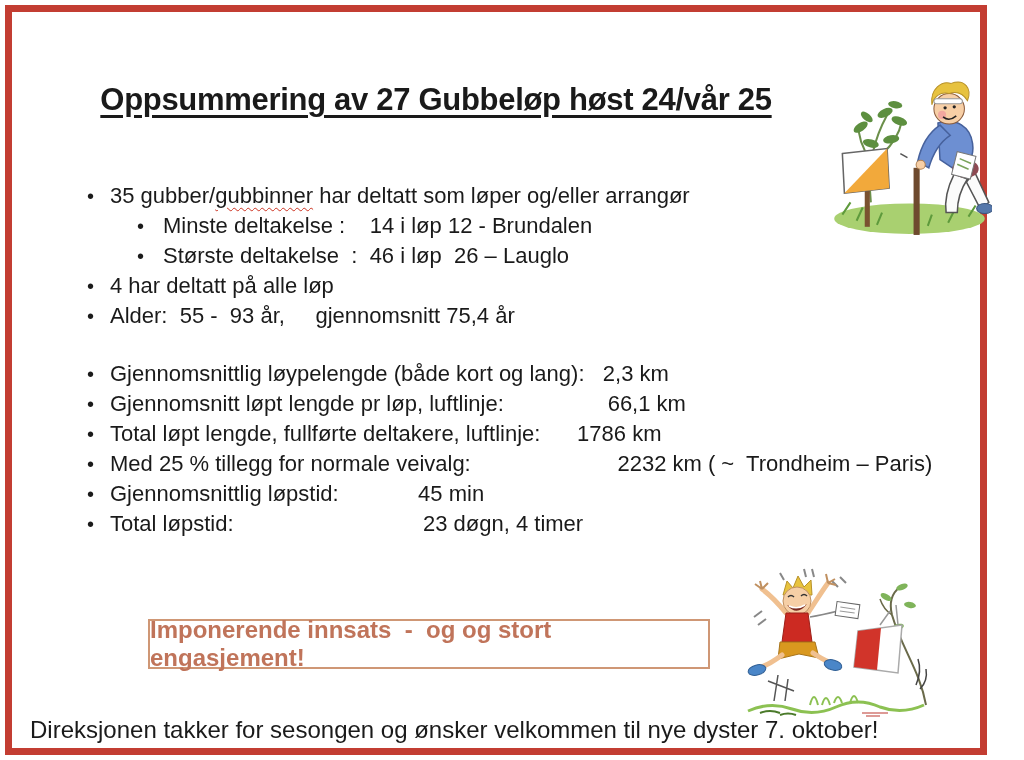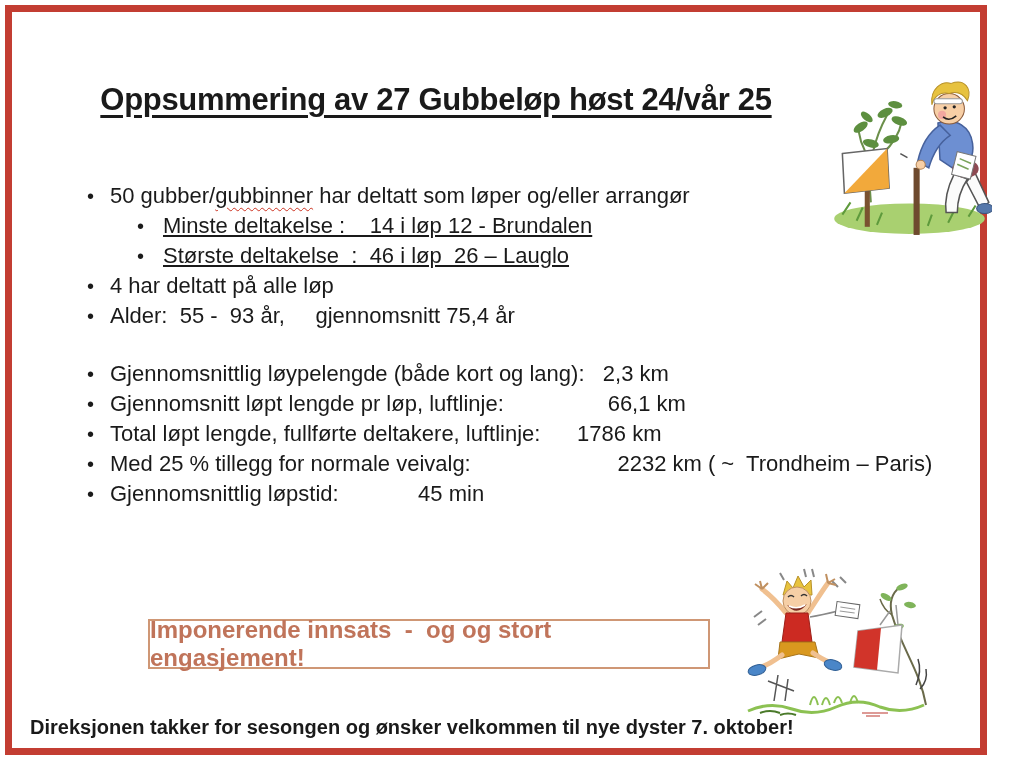--- a/index.html
+++ b/index.html
@@ -16,60 +16,61 @@
     font-size:31px;font-weight:700;letter-spacing:-0.3px;
     text-decoration:underline;text-decoration-thickness:3px;text-underline-offset:5px;
     white-space:nowrap;
   }
   .bullets{
     position:absolute;left:85px;top:181px;right:10px;margin:0;padding:0;list-style:none;
     font-size:22px;line-height:30px;
   }
   .bullets li{position:relative;padding-left:25px;white-space:pre-wrap;}
   .bullets li::before{content:"\2022";position:absolute;left:2px;top:0;font-size:20px;}
-  .bullets li.sub{padding-left:78px;text-decoration:underline;}
+  .bullets li.sub{padding-left:78px;}
   .bullets li.sub::before{left:52px;}
   .bullets li.gap{margin-top:28px;}
   .misspelled{
     text-decoration:underline wavy var(--squiggle,#cc3322);
     text-decoration-thickness:1px;text-underline-offset:4px;
   }
   .highlight-box{
     position:absolute;left:148px;top:619px;width:558px;height:46px;
     border:2px solid var(--highlight-border,#cf9775);
     color:var(--highlight-text,#c0745a);
     display:flex;align-items:center;justify-content:center;
     font-size:24px;white-space:pre-wrap;font-weight:bold;
   }
   .footer-note{
-    position:absolute;left:30px;top:716px;font-size:20px;white-space:pre-wrap;font-weight:bold;
+    position:absolute;left:30px;top:716px;font-size:24px;white-space:pre-wrap;
   }
   .illus{position:absolute;}
   .illus-top{left:826px;top:60px;width:168px;height:178px;}
   .illus-bottom{left:740px;top:553px;width:214px;height:172px;}
 </style>
 </head>
 <body>
 
 <div class="slide">
   <div class="frame"></div>
 
   <div class="title">Oppsummering av 27 Gubbeløp høst 24/vår 25</div>
 
   <ul class="bullets">
-    <li><span>50 gubber/</span><span class="misspelled">gubbinner</span><span> har deltatt som løper og/eller arrangør</span></li>
+    <li><span>35 gubber/</span><span class="misspelled">gubbinner</span><span> har deltatt som løper og/eller arrangør</span></li>
     <li class="sub">Minste deltakelse :    14 i løp 12 - Brundalen</li>
     <li class="sub">Største deltakelse  :  46 i løp  26 – Lauglo</li>
     <li>4 har deltatt på alle løp</li>
     <li>Alder:  55 -  93 år,     gjennomsnitt 75,4 år</li>
     <li class="gap">Gjennomsnittlig løypelengde (både kort og lang):   2,3 km</li>
     <li>Gjennomsnitt løpt lengde pr løp, luftlinje:                 66,1 km</li>
     <li>Total løpt lengde, fullførte deltakere, luftlinje:      1786 km</li>
     <li>Med 25 % tillegg for normale veivalg:                        2232 km ( ~  Trondheim – Paris)</li>
     <li>Gjennomsnittlig løpstid:             45 min</li>
+    <li>Total løpstid:                               23 døgn, 4 timer</li>
   </ul>
 
   <div class="highlight-box">Imponerende innsats  -  og og stort engasjement!</div>
 
   <div class="footer-note">Direksjonen takker for sesongen og ønsker velkommen til nye dyster 7. oktober!</div>
 
   <svg class="illus illus-top" viewBox="0 0 165 175">
     <g>
       <ellipse cx="82" cy="156" rx="74" ry="15" fill="#a9d070"></ellipse>
       <path d="M16 152 l8 -12 M30 158 l6 -13 M50 162 l5 -12 M120 160 l6 -12 M140 154 l7 -11 M100 163 l4 -11" stroke="#5e9a3c" stroke-width="2" fill="none"></path>

